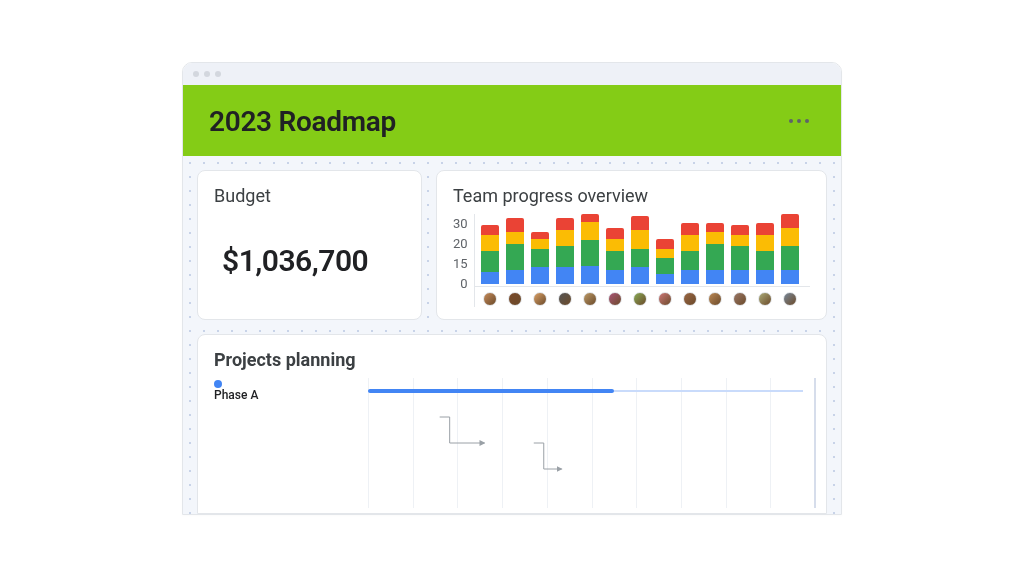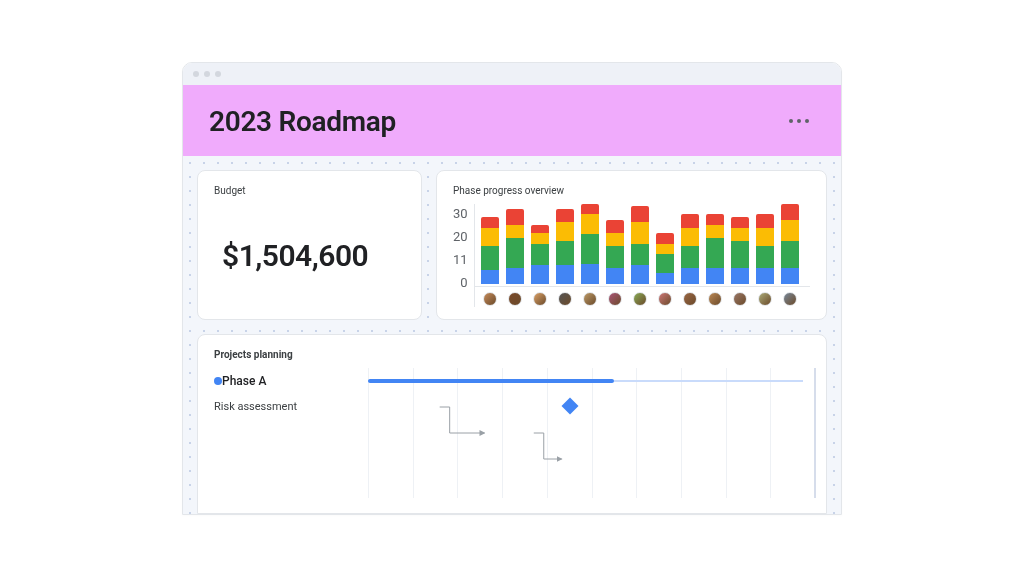--- a/index.html
+++ b/index.html
@@ -26,21 +26,21 @@
     display: flex;
     align-items: center;
     padding-left: 10px;
     gap: 5px;
   }
   .dot {
     width: 6px; height: 6px; border-radius: 50%;
     background: #d3d7de;
   }
   .header {
-    background: #f0abfc;
+    background: #84cc16;
     padding: 20px 26px 18px 26px;
     display: flex;
     align-items: center;
     justify-content: space-between;
   }
   .page-title {
     font-size: 28px;
     font-weight: 600;
     color: #202124;
     letter-spacing: -0.3px;
@@ -66,21 +66,21 @@
   }
   .card {
     background: #ffffff;
     border: 1px solid #e3e6ea;
     border-radius: 8px;
     padding: 14px 16px 12px 16px;
   }
   .budget-card { flex: 0 0 225px; height: 150px; display:flex; flex-direction:column; }
   .progress-card { flex: 1; height: 150px; display:flex; flex-direction:column; }
   .card-title {
-    font-size: 10px;
+    font-size: 18px;
     font-weight: 400;
     color: #3c4043;
     margin-bottom: 8px;
   }
   .budget-value {
     font-size: 30px;
     font-weight: 600;
     color: #202124;
     flex: 1;
     display: flex;
@@ -147,21 +147,21 @@
   }
   .grow {
     display:flex; align-items:center;
     height: 26px;
     font-size: 11px;
     color:#3c4043;
   }
   .glabel {
     width: 170px;
     padding-left: 16px;
-    display:flex; align-items:center; 
+    display:flex; flex-direction:column;
   }
   .phase-dot {
     width:8px; height:8px; border-radius:50%; background:#4285f4;
     flex-shrink:0;
   }
   .phase-name { font-weight:500; color:#202124; font-size:12px; }
   .gtrack {
     position:relative; flex:1; height:100%;
     margin-right: 10px;
   }
@@ -202,30 +202,30 @@
       <span></span>
       <span></span>
     </div>
   </div>
 
   <div class="canvas">
     <div class="row">
 
       <div class="card budget-card">
         <div class="card-title">Budget</div>
-        <div class="budget-value">$1,504,600</div>
+        <div class="budget-value">$1,036,700</div>
       </div>
 
       <div class="card progress-card">
-        <div class="card-title">Phase progress overview</div>
+        <div class="card-title">Team progress overview</div>
         <div class="chart-wrap">
           <div class="y-axis" id="y-axis">
               <span>30</span>
               <span>20</span>
-              <span>11</span>
+              <span>15</span>
               <span>0</span>
             </div>
           <div class="bars-area">
             <div class="bars-row" id="bars-row">
                 <div class="bar" style="height: 83.3333%;">
                   <div class="seg" style="background: rgb(66, 133, 244); height: 20%;"></div>
                   <div class="seg" style="background: rgb(52, 168, 83); height: 36%;"></div>
                   <div class="seg" style="background: rgb(251, 188, 4); height: 28%;"></div>
                   <div class="seg" style="background: rgb(234, 67, 53); height: 16%;"></div>
                 </div>
@@ -371,28 +371,20 @@
             <div class="glabel">
               <span class="phase-dot"></span>
               <span class="phase-name">Phase A</span>
             </div>
             <div class="gtrack" id="phase-track">
                 <div class="summary-thin" style="left: 0%; width: 97%;"></div>
                 <div class="summary-line" style="left: 0%; width: 55%;"></div>
               </div>
           </div>
 
-          <div class="grow">
-            <div class="glabel">
-                <span>Risk assessment</span>
-              </div>
-            <div class="gtrack" id="track-risk">
-                <div class="milestone" style="left: calc(45% - 6px);"></div>
-              </div>
-          </div>
         </div>
 
         <svg id="deps" style="position:absolute; left:170px; right:10px; top:0; height:130px; width:calc(100% - 180px);">
             <defs>
               <marker id="arrow" markerWidth="6" markerHeight="6" refX="5" refY="3" orient="auto">
                 <path d="M0,0 L6,3 L0,6" fill="#9aa0a6"></path>
               </marker>
             </defs>
             <path d="M 71.68 39 L 81.68 39 L 81.68 65 L 116.48 65" class="dep-line" marker-end="url(#arrow)"></path>
             <path d="M 165.76 65 L 175.76 65 L 175.76 91 L 193.6 91" class="dep-line" marker-end="url(#arrow)"></path>

